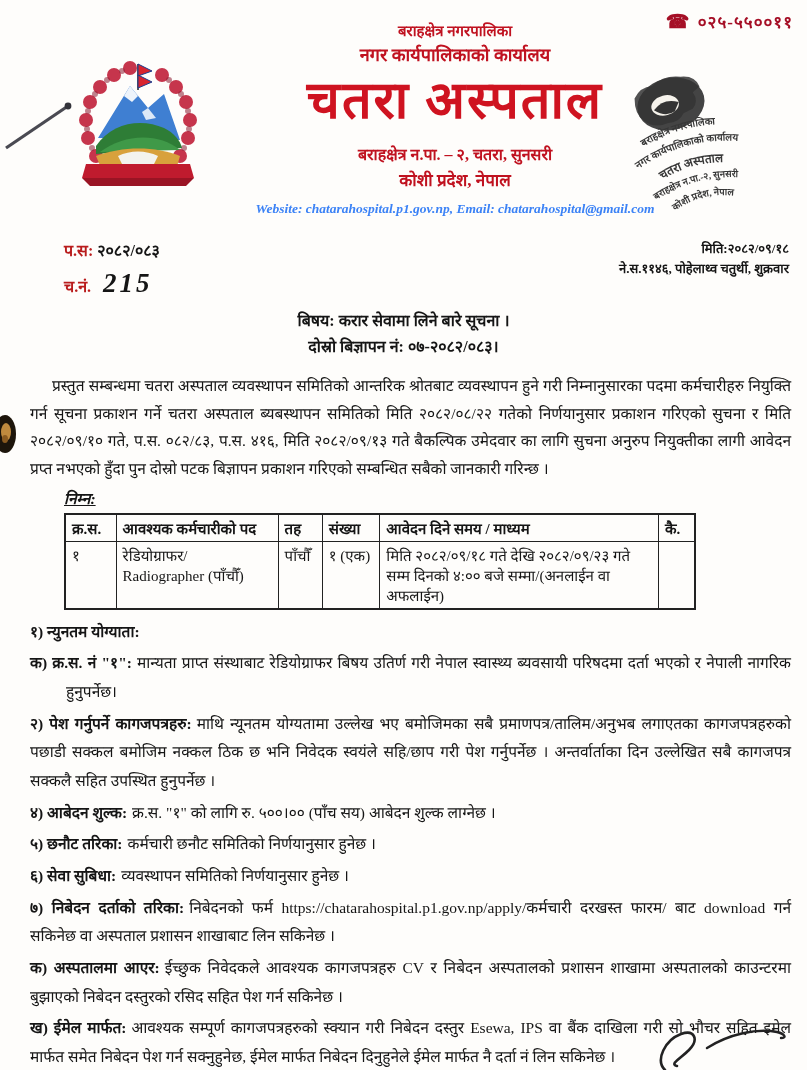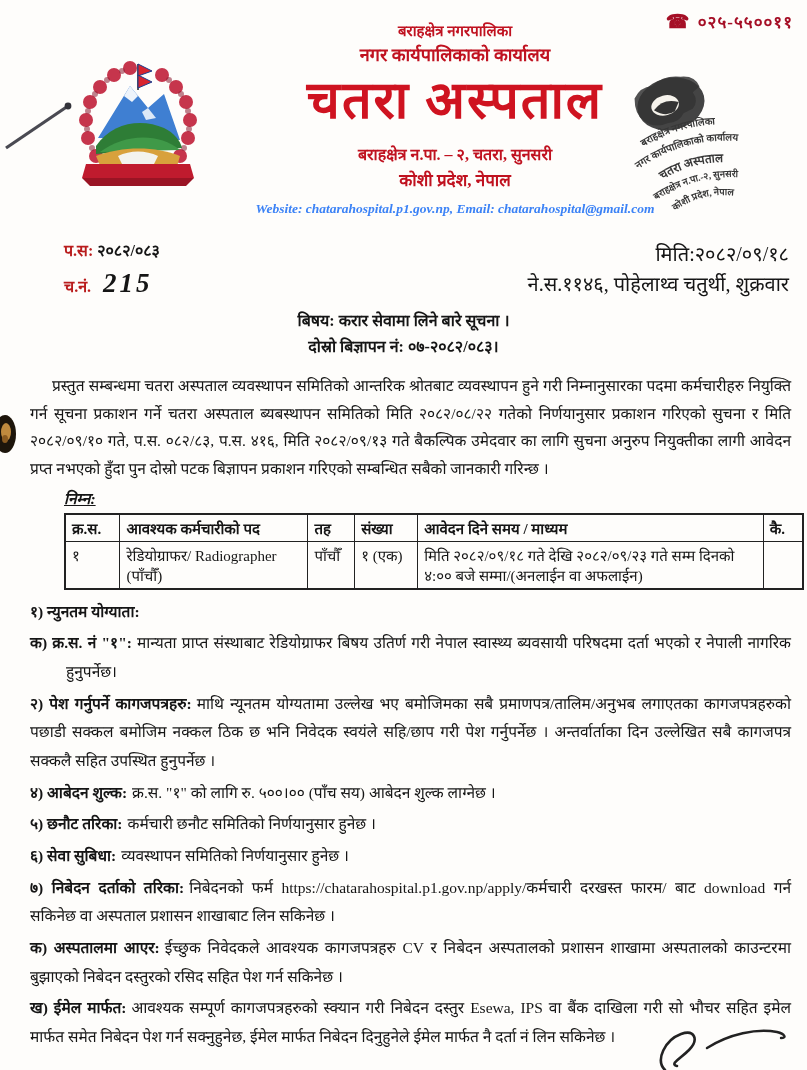--- a/index.html
+++ b/index.html
@@ -22,32 +22,32 @@
   .weblink { font-size:13.5px; font-weight:bold; font-style:italic; color:#3b82f6; margin-top:10px; }
   .phone-line { position:absolute; right:14px; top:10px; font-size:17px; font-weight:bold; color:#a50f26; letter-spacing:1px; }
   .phone-ic { font-size:19px; margin-right:2px; }
   .emblem { position:absolute; left:72px; top:60px; }
   .stamp { position:absolute; right:40px; top:66px; transform:rotate(-14deg); opacity:.88; }
   
   .refrow { display:flex; justify-content:space-between; padding:14px 18px 0 64px; }
   .ref-left { font-size:16px; font-weight:bold; line-height:1.5; }
   .ref-left .lbl { color:#b91c1c; }
   .chalani-val { font-size:27px; font-weight:bold; font-style:italic; letter-spacing:3px; padding-left:8px; }
-  .ref-right { text-align:right; font-size:20px; font-weight:normal; line-height:1.5; }
+  .ref-right { text-align:right; font-size:13px; font-weight:bold; line-height:1.5; }
   
   .subject { text-align:center; font-weight:bold; font-size:16px; line-height:1.65; margin-top:4px; }
   
   .bodytext {
     margin:12px 16px 0 30px;
     font-size:15.5px; line-height:1.78; text-align:justify;
     text-indent:22px;
   }
   .nimna { margin:4px 0 4px 64px; font-size:15.5px; font-weight:bold; font-style:italic; text-decoration:underline; }
   
-  table.vacancy { border-collapse:collapse; margin-left:64px; width:740px; border:2px solid #222; }
+  table.vacancy { border-collapse:collapse; margin-left:64px; width:632px; border:2px solid #222; }
   table.vacancy th, table.vacancy td { border:1.6px solid #222; font-size:15px; padding:3px 6px; vertical-align:top; text-align:left; }
   table.vacancy th { font-weight:bold; }
   .c-sn { width:54px; } .c-post { width:185px; } .c-lvl { width:46px; } .c-cnt { width:62px;margin-top:20px; } .c-time { width:340px; } .c-rem { width:39px; }
   
   .sections { margin:8px 16px 0 30px; font-size:15.5px; }
   .sec { line-height:1.85; margin-top:3px; text-align:justify; }
   .sec .lead { font-weight:bold; margin-right:5px; }
   .hang { padding-left:36px; text-indent:-36px; }
   
   .pin-artifact { position:absolute; left:2px; top:92px; }

